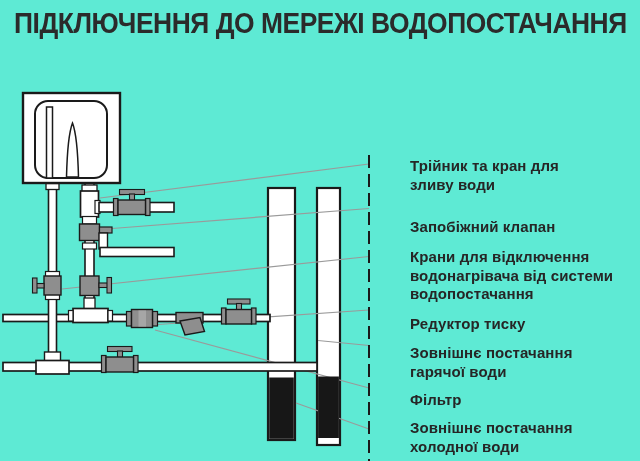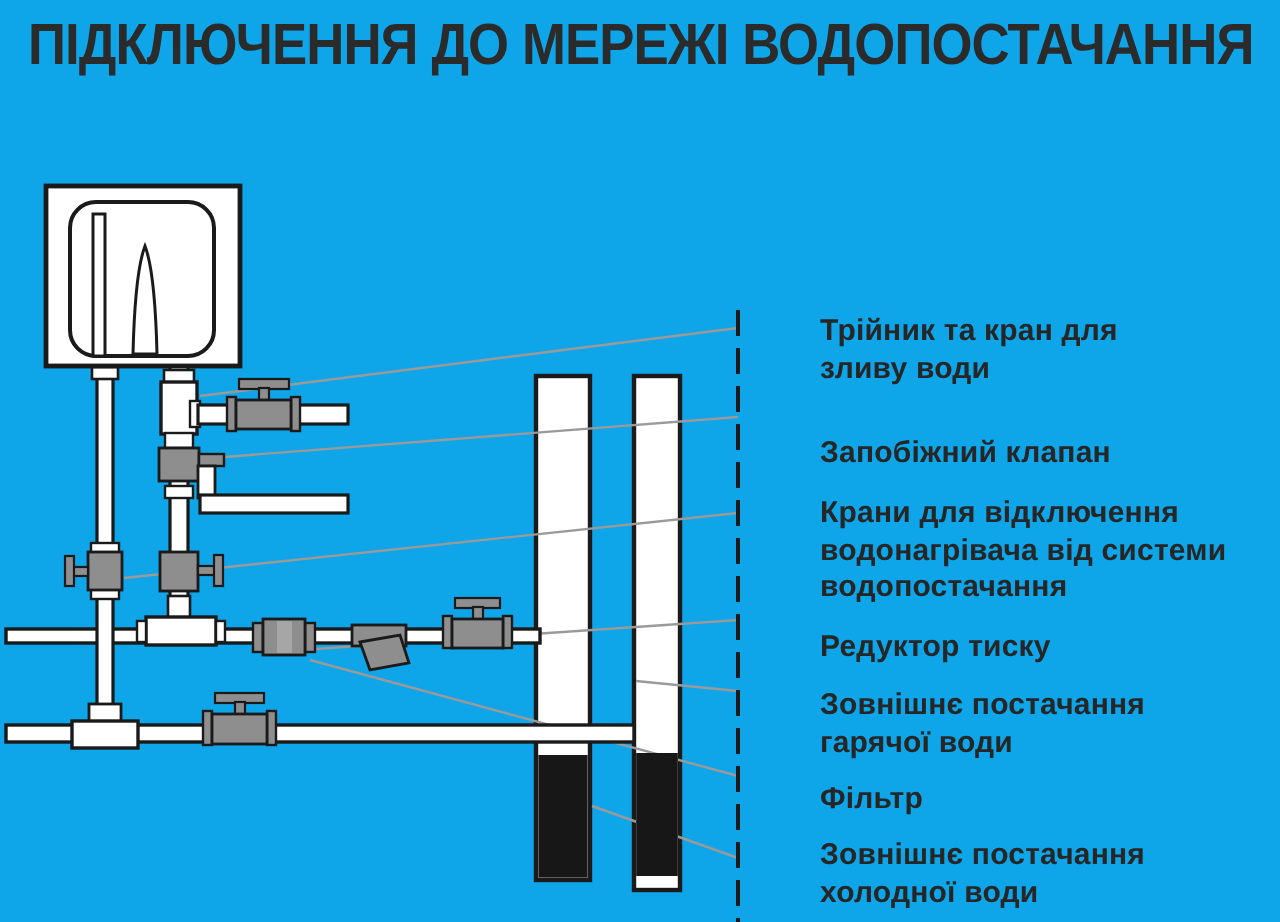--- a/index.html
+++ b/index.html
@@ -1,17 +1,17 @@
 <!DOCTYPE html>
 <html><head>
 <meta charset="utf-8">
 <style>
   html,body{margin:0;padding:0;background:#fff;}
   #stage{
-    position:relative;width:640px;height:461px;background:#0ea5e9;
+    position:relative;width:640px;height:461px;background:#5eead4;
     font-family:"Liberation Sans",sans-serif;overflow:hidden;
   }
   .title{
     position:absolute;left:14px;top:7px;white-space:nowrap;
     font-size:29px;font-weight:bold;color:#2b2b2b;letter-spacing:-0.5px;
     transform:scaleX(0.91);transform-origin:left top;
   }
   .diagram-svg{position:absolute;left:0;top:0;}
   .callout{
     position:absolute;left:410px;width:232px;

